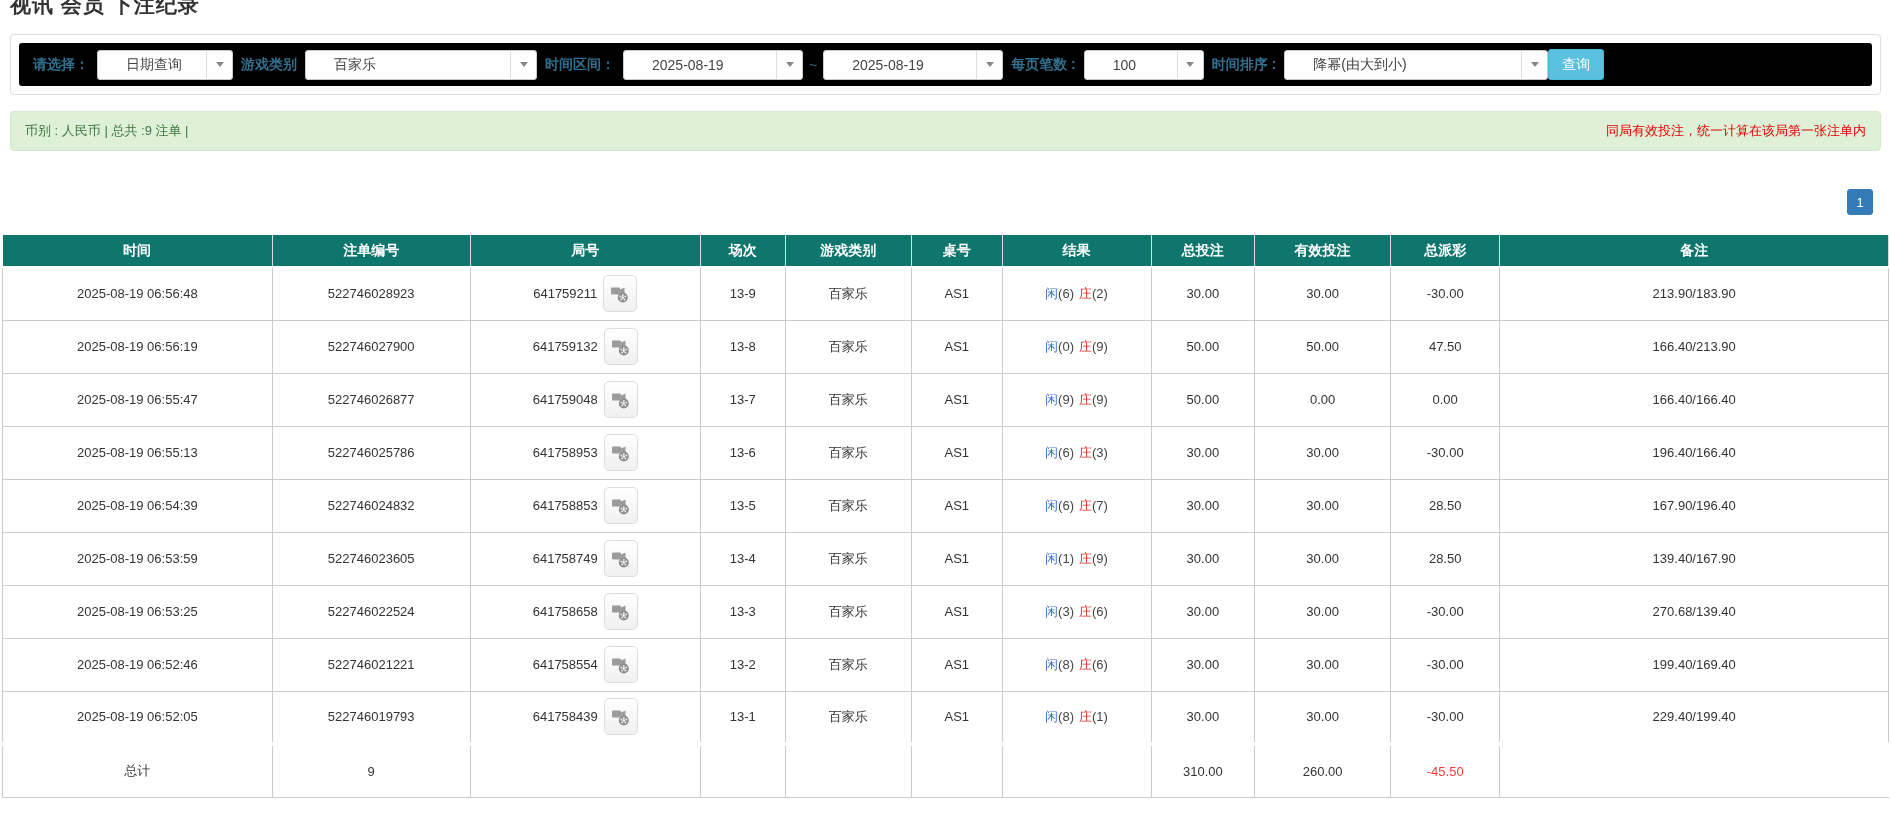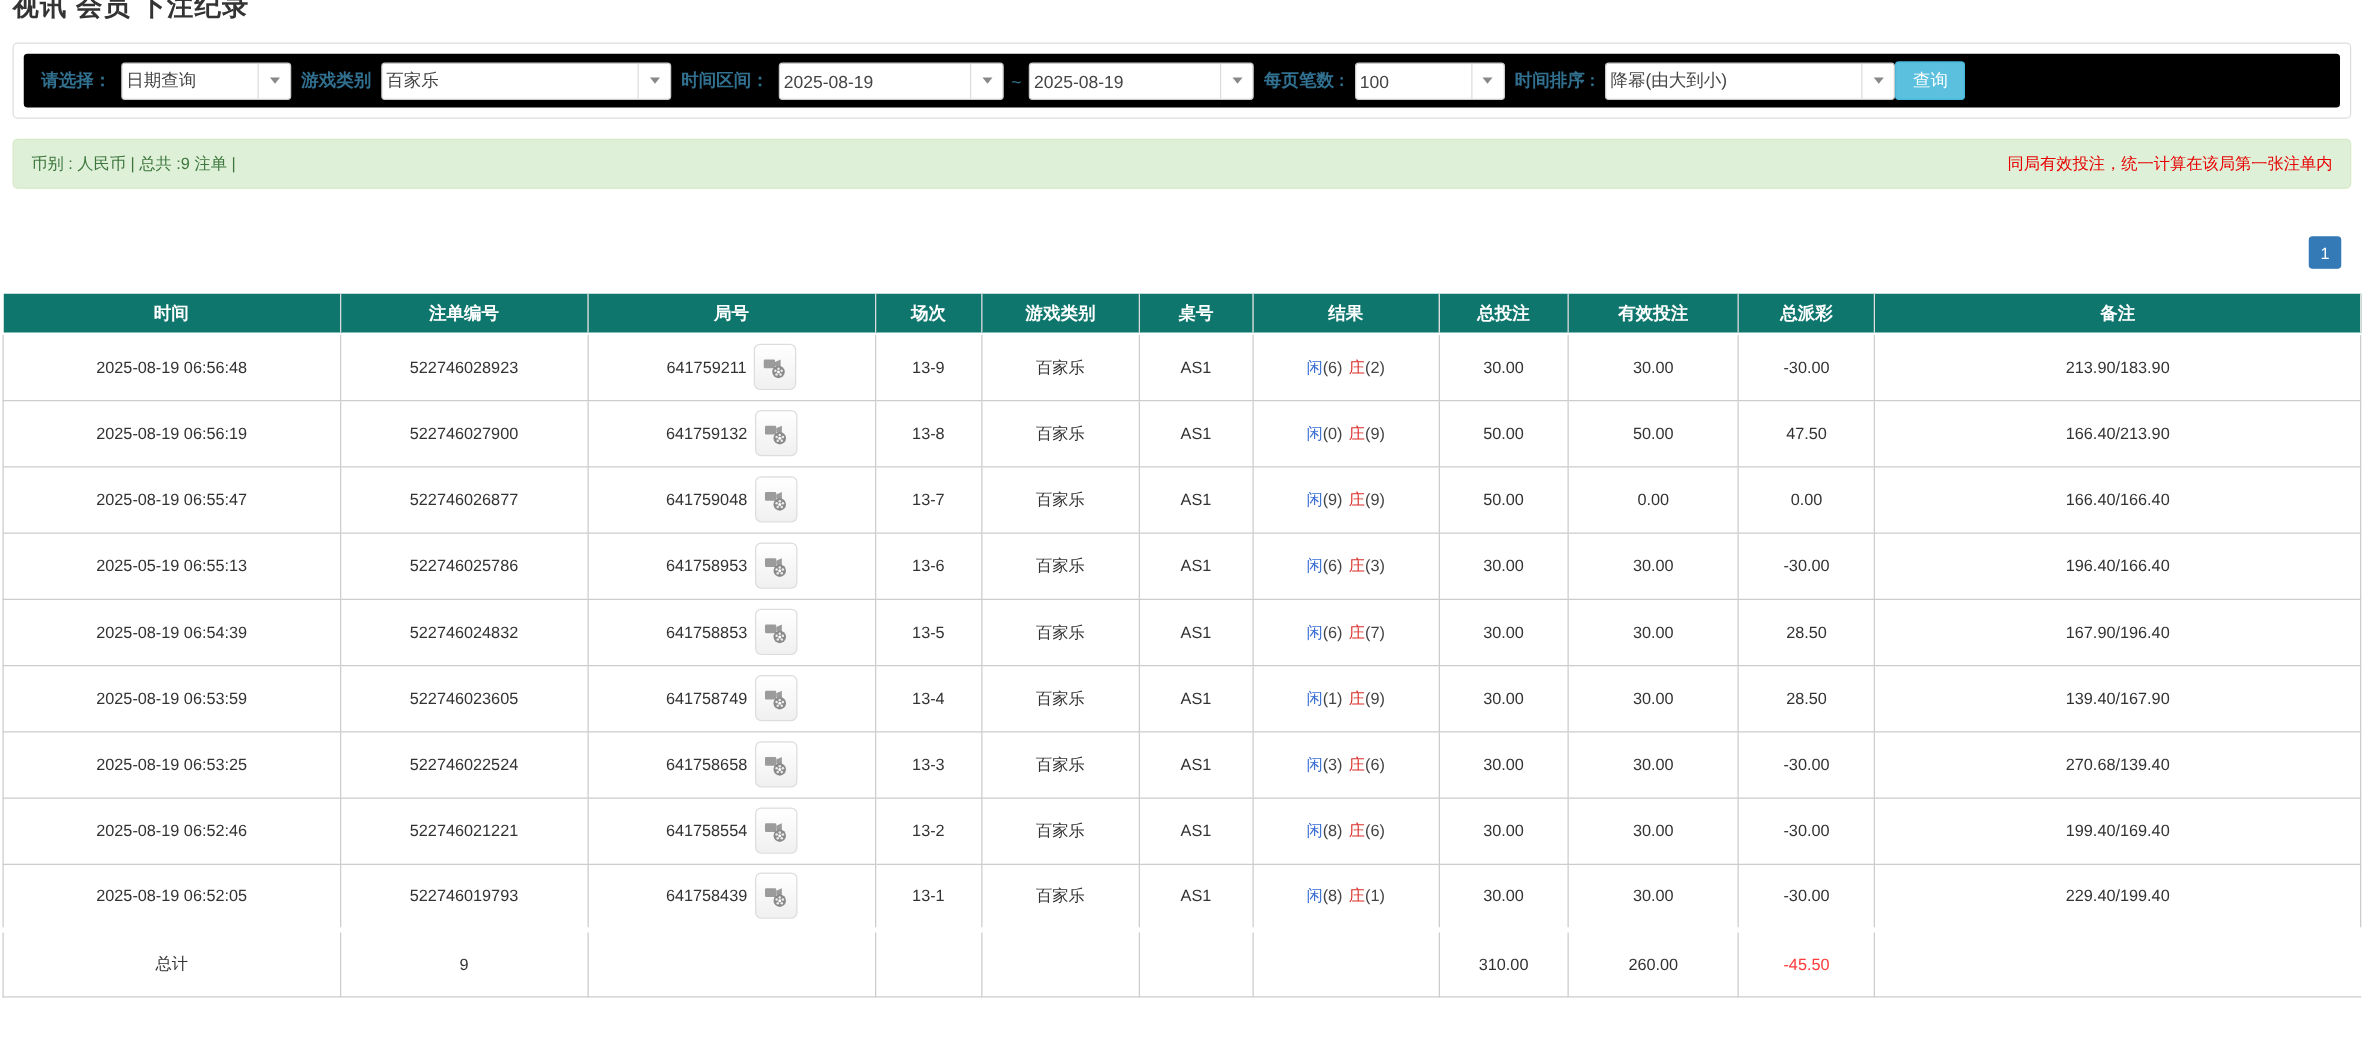--- a/index.html
+++ b/index.html
@@ -26,21 +26,21 @@
   .flabel {
     font-size:14px; font-weight:bold; color:#31708f;
     margin:0 8px 0 8px; white-space:nowrap;
   }
   .flabel:first-child { margin-left:4px; }
   .select {
     background:#fff; border:1px solid #ccc; border-radius:3px; height:30px;
     display:inline-flex; align-items:center; justify-content:space-between;
     cursor:pointer; flex:none;
   }
-  .sel-text { padding:0 3px; font-size:14px; color:#444; overflow:hidden; }
+  .sel-text { padding:0 28px; font-size:14px; color:#444; overflow:hidden; }
   .sel-arrow {
     width:26px; height:100%; border-left:1px solid #ddd;
     display:flex; align-items:center; justify-content:center; flex:none;
   }
   .sel-arrow i {
     width:0; height:0; display:block;
     border-left:4px solid transparent; border-right:4px solid transparent;
     border-top:5px solid #888;
   }
   .tilde { color:#31708f; font-size:14px; margin:0 6px; }
@@ -142,21 +142,21 @@
 
     <span class="flabel">每页笔数 :</span>
     <div class="select" style="width:120px">
       <span class="sel-text">100</span>
       <span class="sel-arrow">
           <i></i>
         </span>
     </div>
 
     <span class="flabel">时间排序 :</span>
-    <div class="select" style="width:232px">
+    <div class="select" style="width:264px">
       <span class="sel-text">降幂(由大到小)</span>
       <span class="sel-arrow">
           <i></i>
         </span>
     </div>
 
     <button class="search-btn">查询</button>
   </div>
 </div>
 
@@ -268,21 +268,21 @@
         <td>13-7</td>
         <td>百家乐</td>
         <td>AS1</td>
         <td><span class="res-player">闲</span><span class="res-num">(9)</span><span class="res-banker">庄</span><span class="res-num">(9)</span></td>
         <td class="c-blue">50.00</td>
         <td>0.00</td>
         <td>0.00</td>
         <td>166.40/166.40</td>
       </tr>
       <tr>
-        <td>2025-05-19 06:55:13</td>
+        <td>2025-08-19 06:55:13</td>
         <td>522746025786</td>
         <td><span class="round-num">641758953</span><button class="round-btn">
             <svg width="20" height="21" viewBox="0 0 20 21">
               <rect x="1" y="4.5" width="9" height="7" rx="1" fill="#9b9b9b"></rect>
               <polygon points="10,6.5 14.5,4.5 14.5,11.5 10,9.5" fill="#9b9b9b"></polygon>
               <circle cx="12.8" cy="14.5" r="5" fill="#8a8a8a"></circle>
               <circle cx="12.8" cy="14.5" r="1.2" fill="#fff"></circle>
               <circle cx="12.8" cy="11.9" r="1" fill="#ededed"></circle>
               <circle cx="15.3" cy="13.6" r="1" fill="#ededed"></circle>
               <circle cx="14.4" cy="16.6" r="1" fill="#ededed"></circle>

